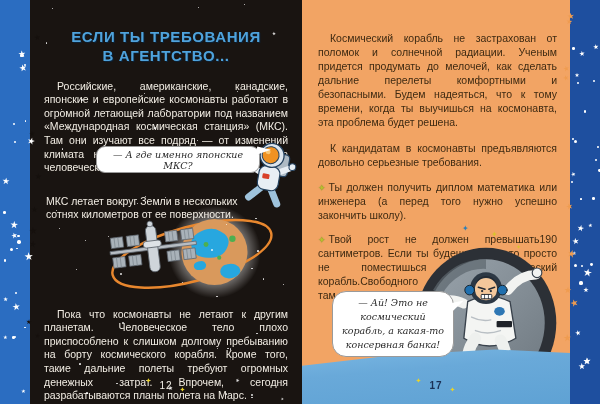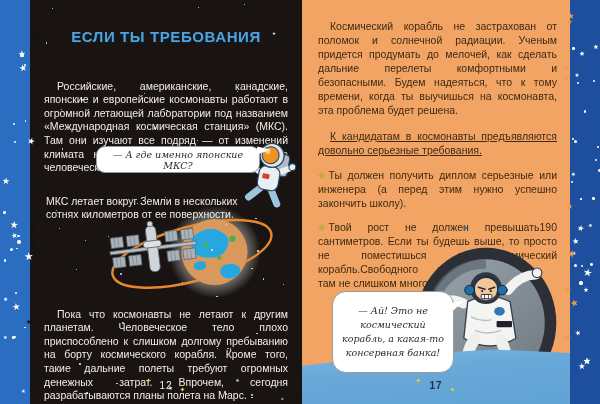--- a/index.html
+++ b/index.html
@@ -42,59 +42,60 @@
 
   .pagenum{position:absolute;bottom:13px;left:0;width:100%;text-align:center;
            font-size:10px;letter-spacing:1px;z-index:5;}
   .lp-pagenum{color:#f5f2ea;}
   .rp-pagenum{color:#1b3055;font-weight:bold;}
   .pgstar{color:#e9d32a;font-size:7px;display:inline-block;font-style:normal;}
   .pgstar.s1{transform:translate(-7px,-6px);}
   .pgstar.s2{transform:translate(7px,3px);}
 
   
-  .rp-flow{position:relative;padding:20px 13px 0 16px;color:#3e2a12;
+  .rp-flow{position:relative;padding:32px 13px 0 16px;color:#3e2a12;
            font-size:10.5px;line-height:1.33;z-index:1;}
   .rp-flow p{margin:0;}
   .rp-para1{text-align:justify;text-indent:12px;}
   .rp-heading{margin-top:13px !important;text-align:center;color:#2068b8;
               font-weight:bold;font-size:15px;letter-spacing:2px;
               text-shadow:.6px .6px 0 #14497e;}
-  .rp-para2{margin-top:12px !important;text-align:justify;text-indent:12px;text-decoration:underline;}
+  .rp-para2{margin-top:12px !important;text-align:justify;text-indent:12px;}
   .rp-bullet{margin-top:11px !important;text-align:justify;}
   .star-bullet{font-style:normal;color:#b9bd2e;font-size:9px;
                text-shadow:0 0 1px #4e7c1f;margin-right:3px;}
   .wrap-spacer{float:right;width:104px;height:72px;margin-right:-13px;
                shape-outside:polygon(0 42px,100% 42px,100% 100%,0 100%);}
 
   .rp-capsule{position:absolute;left:106px;top:243px;width:156px;height:152px;z-index:1;}
   .rp-floor{position:absolute;left:0;bottom:0;width:100%;height:58px;z-index:2;
             background:linear-gradient(175deg,#7cb9e4 0%,#69a9d9 40%,#5fa2d4 100%);
             clip-path:polygon(0 34%,34% 16%,72% 6%,100% 12%,100% 100%,0 100%);}
-  .rp-bubble{top:291px;left:30px;width:122px;height:82px;border-radius:14px;
+  .rp-bubble{top:291px;left:30px;width:122px;height:66px;border-radius:14px;
              font-size:9.5px;line-height:1.45;z-index:3;padding:2px 6px;box-sizing:border-box;}
   .rp-bubble::after{content:'';position:absolute;right:-12px;top:10px;width:0;height:0;
              border-left:16px solid #fff;border-bottom:10px solid transparent;
              transform:rotate(-12deg);}
   .dizzy{position:absolute;font-size:8px;z-index:3;font-style:normal;}
   .dizzy.d1{left:160px;top:224px;color:#2c7fb8;}
   .dizzy.d2{left:189px;top:230px;color:#d8c42c;}
   .dizzy.d3{left:214px;top:243px;color:#d8c42c;font-size:6px;}
 </style>
 </head>
 <body>
 
 <div id="scene">
 
   <div class="strip strip-left"></div>
   <div class="strip strip-right"></div>
 
   <div class="page page-left">
     <div class="lp-title">
       <div>ЕСЛИ ТЫ ТРЕБОВАНИЯ</div>
+      <div>В АГЕНТСТВО...</div>
     </div>
 
     <p class="lp-para lp-para1">Российские, американские, канадские, японские и европейские космонавты работают в огромной летающей лаборатории под названием «Международная космическая станция» (МКС). Там они изучают все подряд — от изменений климата на Земле до влияния космоса на человеческий организм.</p>
 
     <div class="bubble lp-bubble">
       <span>— А где именно японские МКС?</span>
     </div>
 
     <svg class="lp-astronaut" viewBox="0 0 64 74">
       <g transform="rotate(10 32 37)">
@@ -163,21 +164,21 @@
       <span class="pgstar s1">✦</span><span>12</span><span class="pgstar s2">✦</span>
     </div>
   </div>
 
   <div class="page page-right">
 
     <div class="rp-flow">
       <p class="rp-para1">Космический корабль не застрахован от поломок и солнечной радиации. Ученым придется продумать до мелочей, как сделать дальние перелеты комфортными и безопасными. Будем надеяться, что к тому времени, когда ты выучишься на космонавта, эта проблема будет решена.</p>
       <p class="rp-para2">К кандидатам в космонавты предъявляются довольно серьезные требования.</p>
       <p class="rp-bullet">
-        <span class="star-bullet">✦</span><span>Ты должен получить диплом серьезные или инженера (а перед этим нужно успешно закончить школу).</span>
+        <span class="star-bullet">✦</span><span>Ты должен получить диплом математика или инженера (а перед того нужно успешно закончить школу).</span>
       </p>
       <p class="rp-bullet">
         <span class="wrap-spacer"></span><span class="star-bullet">✦</span><span>Твой рост не должен превышать190 сантиметров. Если ты будешь выше, то просто не поместишься в космический корабль.Свободного места там не слишком много.</span>
       </p>
     </div>
 
     <svg class="rp-capsule" viewBox="0 0 162 152">
       <defs>
         <linearGradient id="capgrad" x1="0" y1="0" x2="1" y2="1">
           <stop offset="0%" stop-color="#9aa4ac"></stop>

